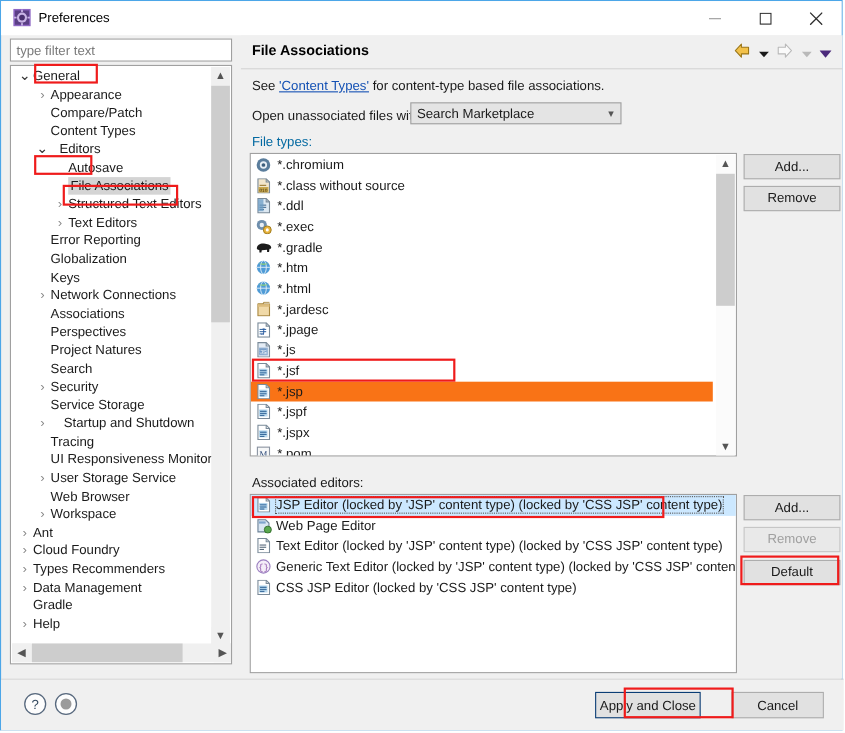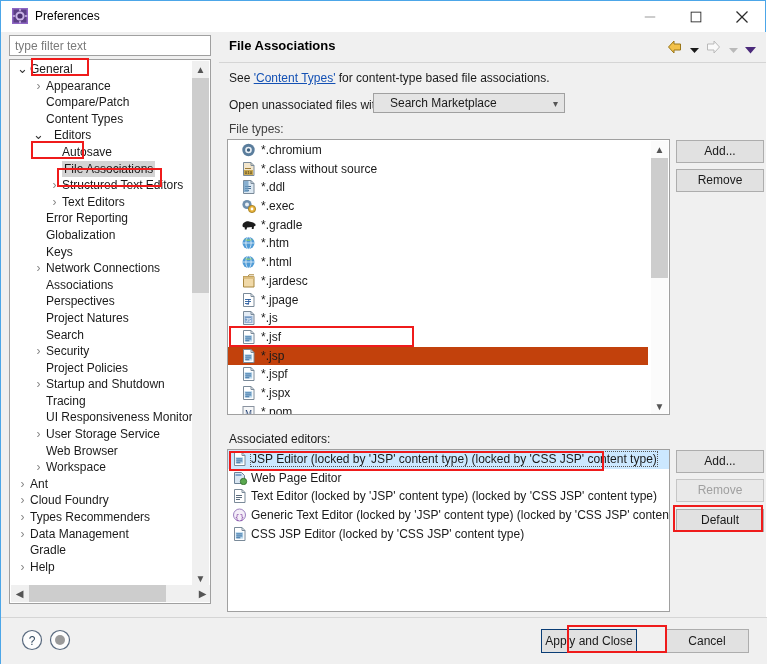--- a/index.html
+++ b/index.html
@@ -164,52 +164,52 @@
     position: absolute; left: 10px; top: 66px;
     font-size: 12px; color: #1a1a1a;
   }
   #combo {
     position: absolute; left: 154px; top: 61px;
     width: 192px; height: 20px;
     border: 1px solid #a0a0a0;
     background: #e4e4e4;
     box-sizing: border-box;
     font-size: 12px; color: #1a1a1a;
-    padding: 2px 16px;
+    padding: 2px 5px;
     line-height: 14px;
   }
   #combo .caret {
     position: absolute; right: 6px; top: 3px;
     font-size: 10px; color: #555;
   }
   #filetypes-label {
     position: absolute; left: 10px; top: 90px;
-    font-size: 12px; color: #404040;
+    font-size: 12px; color: #0369a1;
   }
   #filetypes-box {
     position: absolute; left: 8px; top: 107px;
     width: 443px; height: 276px;
     border: 1px solid #a0a0a0;
     background: #fff;
     box-sizing: border-box;
     overflow: hidden;
   }
   #filetypes-list {
     position: absolute; left: 0; top: 1px;
     width: 420px;
   }
   .fitem {
     position: relative;
     height: 18.7px;
     font-size: 12px; color: #1a1a1a;
     line-height: 18.7px;
     white-space: nowrap;
-    padding-left: 13px;
-  }
-  .fitem.sel { background: #c2410c; }
+    padding-left: 4px;
+  }
+  .fitem.sel { background: #f97316; }
   .ficon {
     display: inline-block;
     width: 16px; height: 14px;
     vertical-align: -3px;
     margin-right: 4px;
   }
   #ft-vsb {
     position: absolute; right: 1px; top: 1px;
     width: 17px; height: 274px; background: #fbfbfb;
   }
@@ -394,25 +394,25 @@
           <span class="tlabel" style="left: 36px;">Project Natures</span>
         </div>
         <div class="tnode">
           <span class="tlabel" style="left: 36px;">Search</span>
         </div>
         <div class="tnode">
           <span class="tw" style="left: 22px; font-size: 12px;">›</span>
           <span class="tlabel" style="left: 36px;">Security</span>
         </div>
         <div class="tnode">
-          <span class="tlabel" style="left: 36px;">Project Policies</span>
+          <span class="tlabel" style="left: 36px;">Service Storage</span>
         </div>
         <div class="tnode">
           <span class="tw" style="left: 22px; font-size: 12px;">›</span>
-          <span class="tlabel" style="left: 36px;">Startup and Shutdown</span>
+          <span class="tlabel" style="left: 48px;">Startup and Shutdown</span>
         </div>
         <div class="tnode">
           <span class="tlabel" style="left: 36px;">Tracing</span>
         </div>
         <div class="tnode">
           <span class="tlabel" style="left: 36px;">UI Responsiveness Monitorin</span>
         </div>
         <div class="tnode">
           <span class="tw" style="left: 22px; font-size: 12px;">›</span>
           <span class="tlabel" style="left: 36px;">User Storage Service</span>

